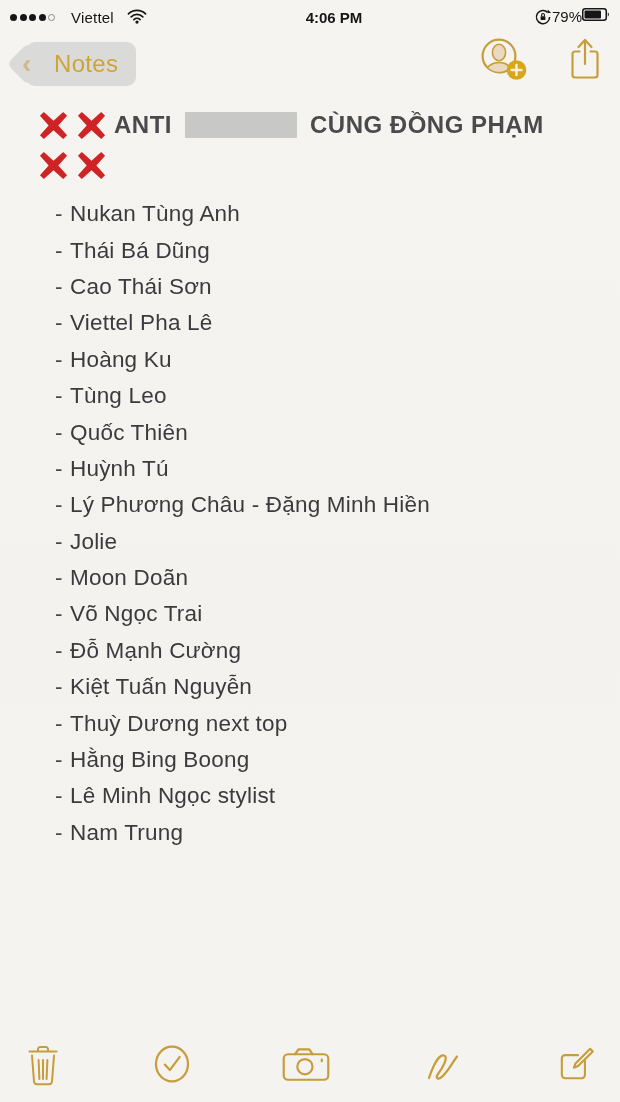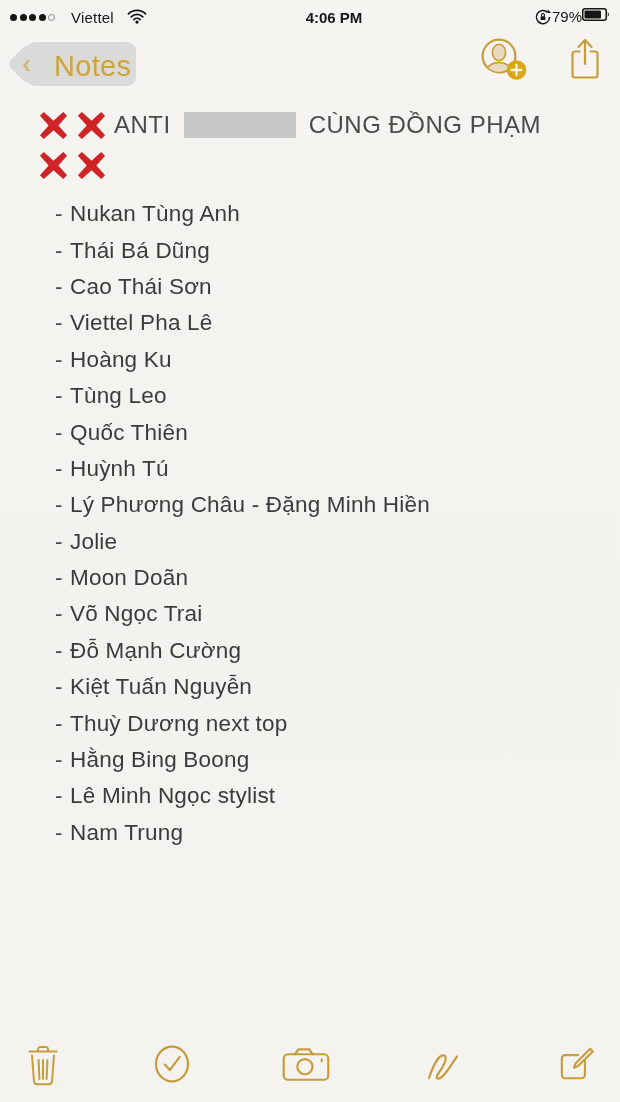--- a/index.html
+++ b/index.html
@@ -33,29 +33,29 @@
   }
   .back-btn::before {
     content:""; position:absolute; left:-13px; top:7px; width:30px; height:30px;
     background:#dadad8; border-radius:6px; transform:rotate(45deg);
   }
   .back-chevron {
     position:absolute; left:-4px; top:7px; font-size:28px; line-height:30px;
     color:rgba(199,157,60,.55); font-weight:700;
   }
   .back-label {
-    position:absolute; left:28px; top:8px; font-size:29px; color:#cda438; letter-spacing:.3px;
+    position:absolute; left:28px; top:8px; font-size:24px; color:#cda438; letter-spacing:.3px;
   }
   .nav-right { position:absolute; right:18px; top:6px; display:flex; align-items:center; gap:40px; }
   .nav-icon { display:inline-flex; cursor:pointer; }
   
   .note-canvas { position:absolute; top:96px; left:0; right:0; bottom:70px; padding:10px 20px 0 38px; }
   .title-line1 { display:flex; align-items:center; gap:7px; height:38px; }
   .title-line2 { display:flex; align-items:center; gap:7px; height:38px; margin-top:2px; }
-  .title-text { font-size:24px; font-weight:400; color:#4a4a4c; letter-spacing:.5px; white-space:nowrap;text-align:center; }
+  .title-text { font-size:24px; font-weight:700; color:#4a4a4c; letter-spacing:.5px; white-space:nowrap;text-align:center; }
   .cross { width:31px; height:33px; flex:0 0 auto; }
   .redaction { display:inline-block; width:112px; height:26px; background:#c8c8c7; border-radius:1px; margin:0 6px; }
   .name-list { list-style:none; margin-top:12px; }
   .row { display:flex; align-items:center; height:36.4px; font-size:22.5px; color:#3b3b3d; }
   .dash { width:32px; flex:0 0 auto; padding-left:17px; color:#4a4a4c; }
   .pname { letter-spacing:.2px; }
   
   .toolbar {
     position:absolute; left:0; right:0; bottom:0; height:70px;
     display:flex; align-items:center; justify-content:space-between; padding:0 24px 6px 24px;

